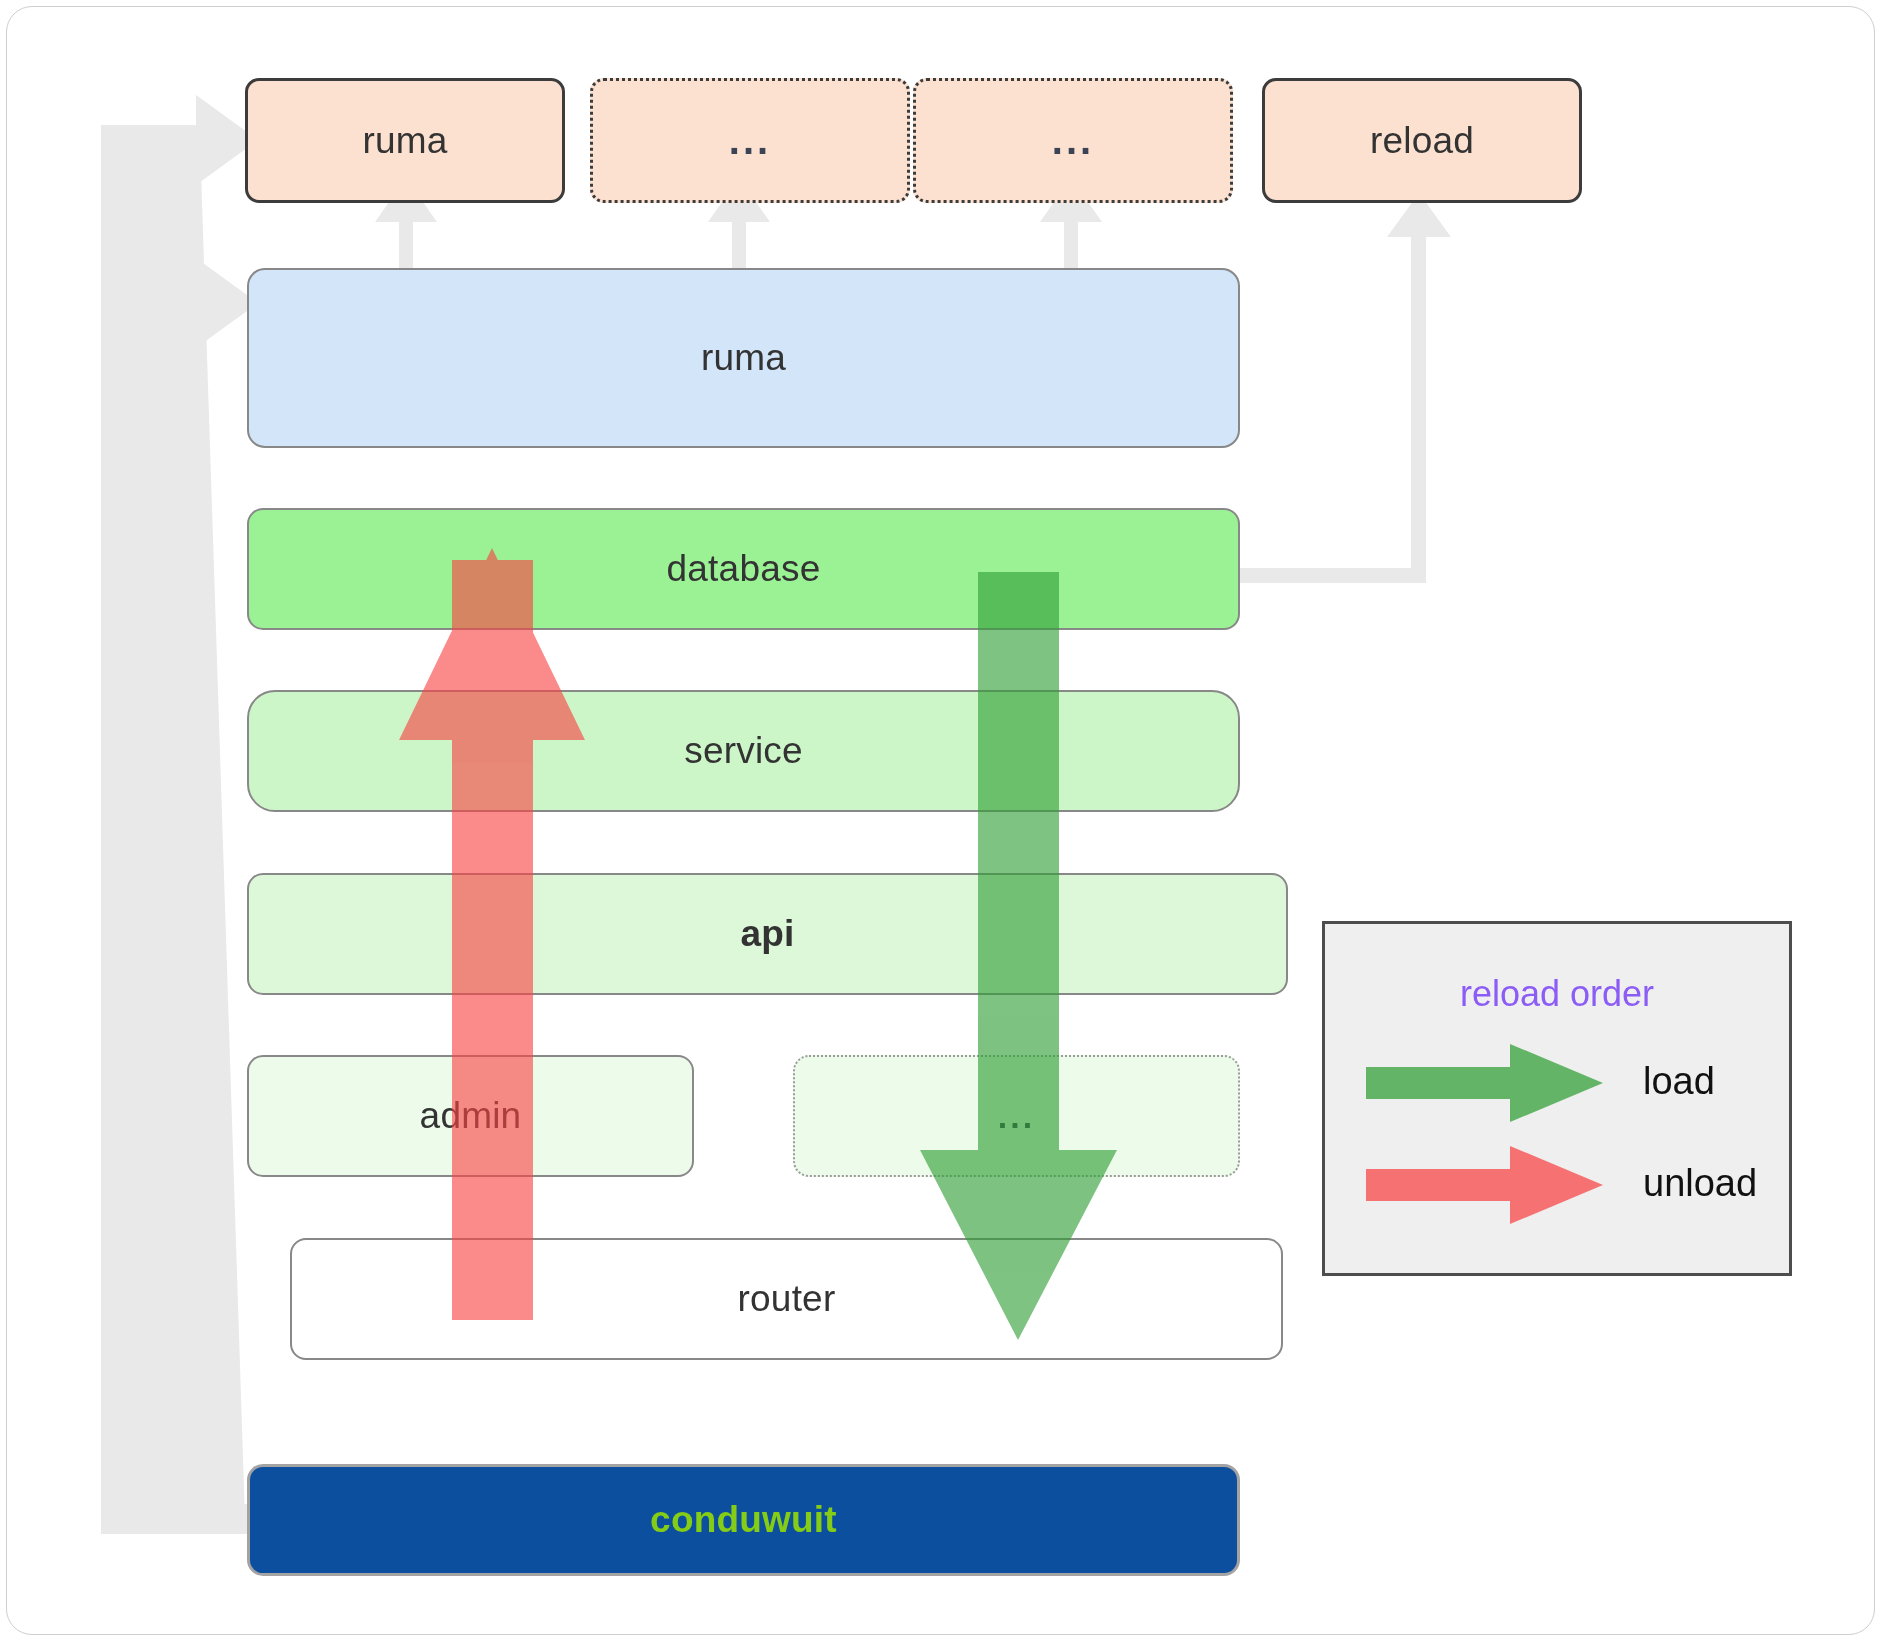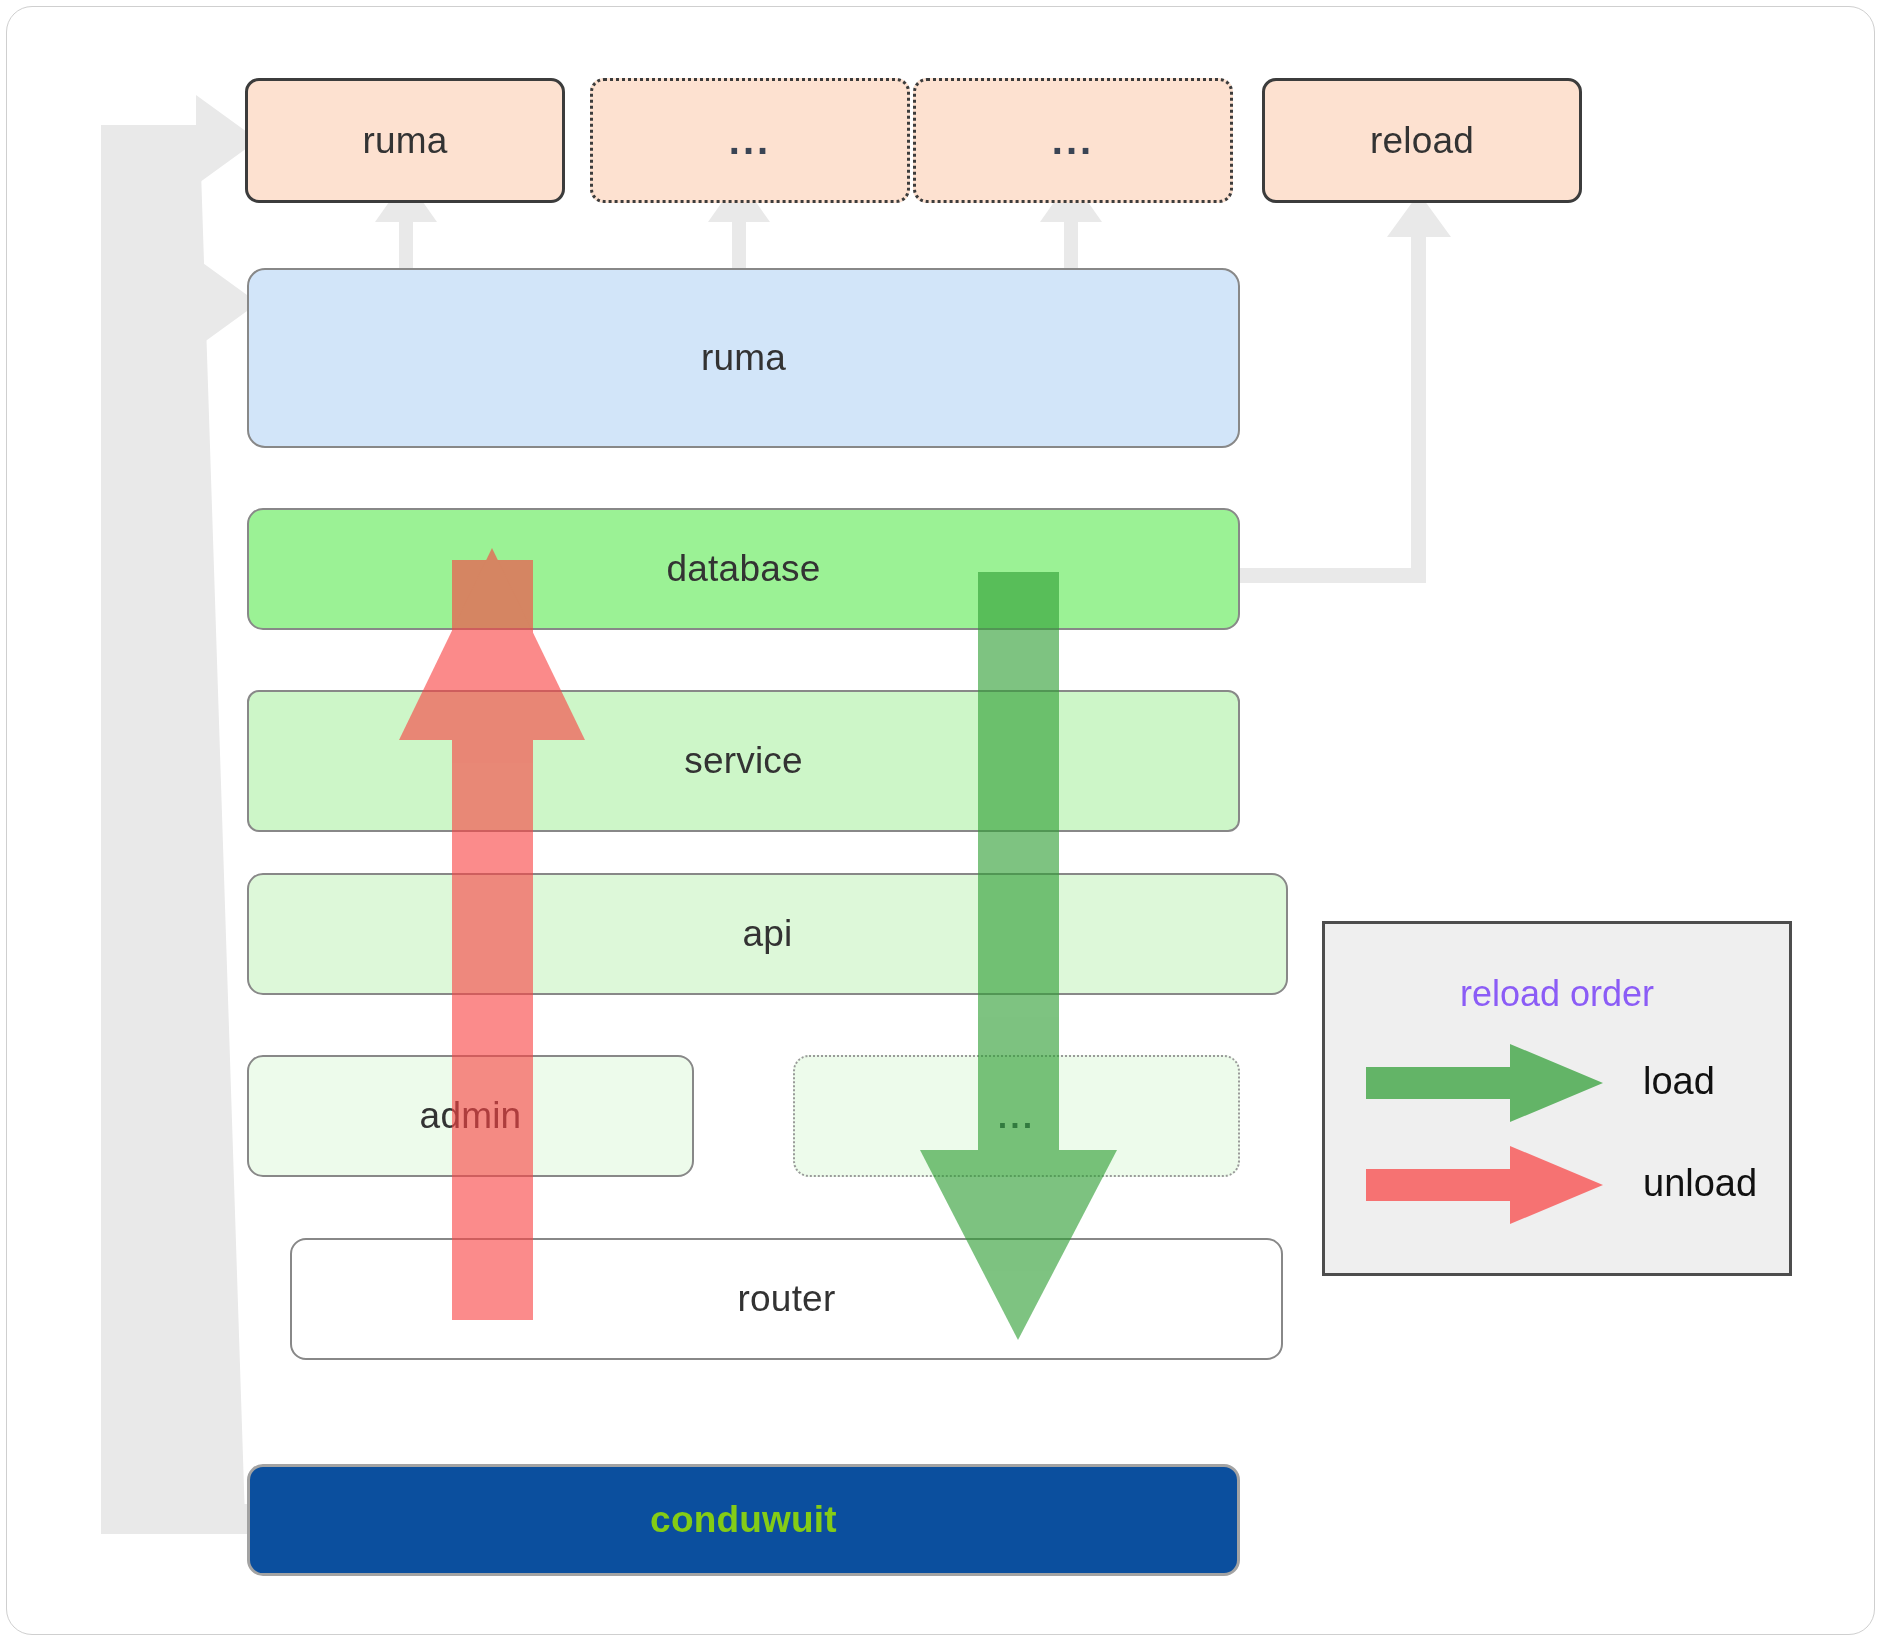--- a/index.html
+++ b/index.html
@@ -117,23 +117,23 @@
   <div class="node orange dotted" style="left:913px; top:78px; width:320px; height:125px;">
     <span class="dots">...</span>
   </div>
 
   <div class="node orange solid" style="left:1262px; top:78px; width:320px; height:125px;">reload</div>
 
   <div class="node blue thin" style="left:247px; top:268px; width:993px; height:180px; border-radius:18px;">ruma</div>
 
   <div class="node g1 thin" style="left:247px; top:508px; width:993px; height:122px; border-radius:16px;">database</div>
 
-  <div class="node g2 thin" style="left:247px; top:690px; width:993px; height:142px; border-radius:12px;">service</div>
+  <div class="node g2 thin" style="left:247px; top:690px; width:993px; height:122px; border-radius:28px;">service</div>
 
-  <div class="node g3 thin" style="left:247px; top:873px; width:1041px; height:122px; border-radius:16px;">api</div>
+  <div class="node g3 thin" style="left:247px; top:873px; width:1041px; height:122px; border-radius:16px;font-weight:bold;">api</div>
 
   <div class="node g4 thin" style="left:247px; top:1055px; width:447px; height:122px; border-radius:16px;">admin</div>
 
   <div class="node g4 dotthin" style="left:793px; top:1055px; width:447px; height:122px; border-radius:16px;">
     <span class="dots" style="font-size:34px;">...</span>
   </div>
 
   <div class="node g5 thin" style="left:247px; top:1238px; width:993px; height:122px; border-radius:16px;">router</div>
 
   <div class="node navy" style="left:247px; top:1464px; width:993px; height:112px; border-radius:16px;">conduwuit</div>

